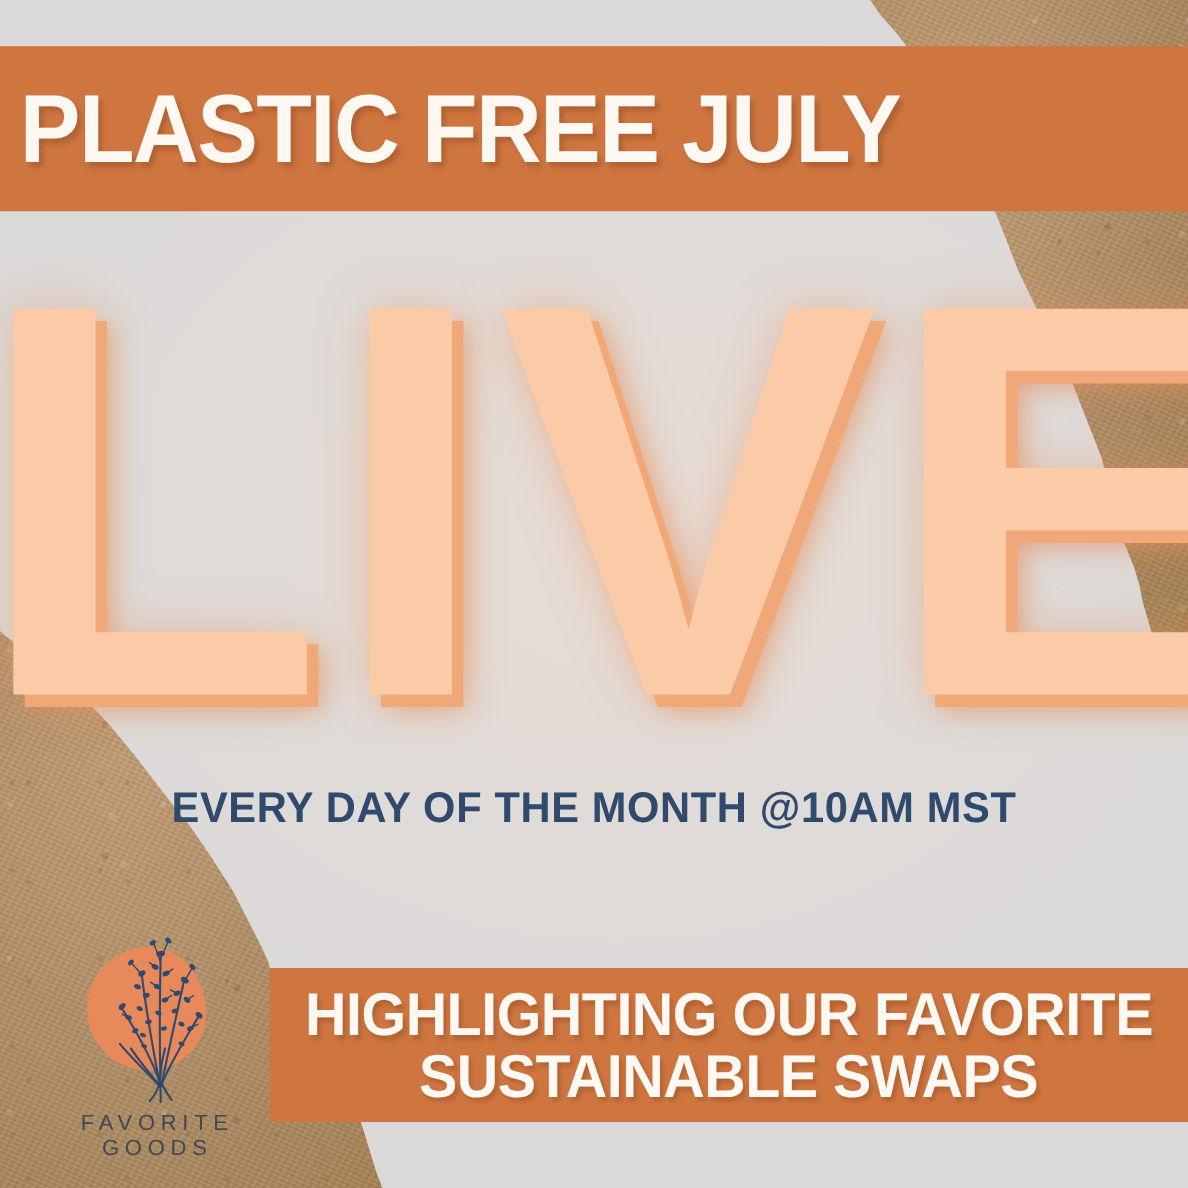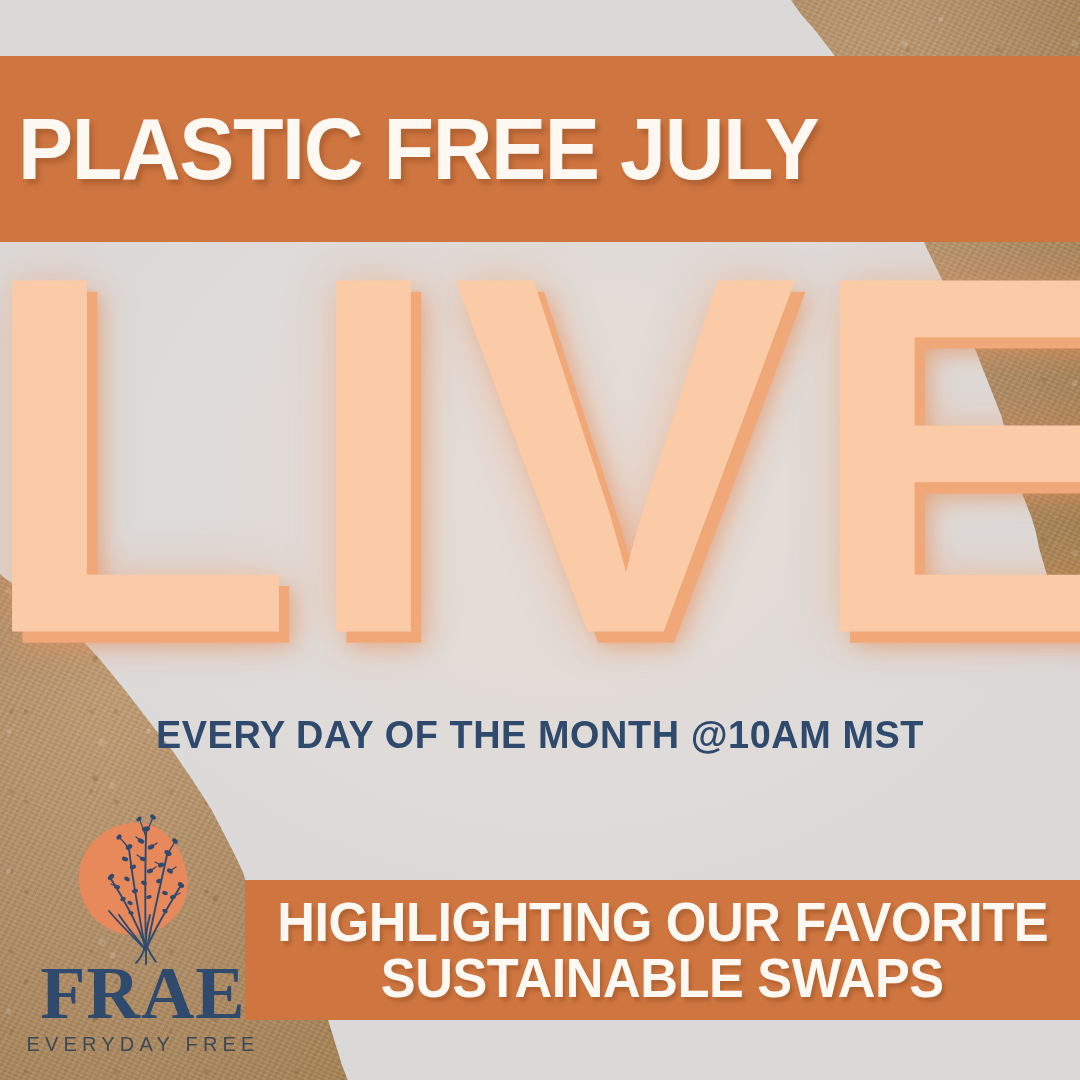--- a/index.html
+++ b/index.html
@@ -84,25 +84,24 @@
       85.5% 91%, 86.5% 93.5%, 87.5% 96%, 88.5% 98%, 89.5% 100%,
       0% 100%
     );
     filter:drop-shadow(4px -3px 7px rgba(90,65,40,.28));
   }
 
   
   #banner-top{
     position:absolute;
     left:0; top:42px;
-    width:1080px; height:186px;
+    width:1080px; height:150px;
     background:#cf7640;
     display:flex; align-items:center;
     z-index:3;
-    margin-top:14px;
   }
   #banner-top-text{
     margin-left:18px;
     color:#fdf8f2;
     font-family:"Liberation Sans", sans-serif;
     font-weight:700;
     font-size:88px;
     line-height:1;
     letter-spacing:-1.5px;
     transform:scaleX(.94);
@@ -313,17 +312,16 @@
           <path d="M93 46 C 97 38, 99 33, 100 30"></path>
           <path d="M93 50 C 90 41, 88 35, 86 32"></path>
           <path d="M114 68 C 118 61, 121 57, 122 54"></path>
           <path d="M76 62 C 72 56, 68 52, 66 50"></path>
           <path d="M88 54 l-5 -4 M98 60 l6 -4 M108 78 l-6 -3 M117 84 l6 -4
                    M64 100 l-6 -3 M120 110 l7 -4 M90 72 l-6 -4 M97 84 l6 -4"></path>
         </g>
       </svg>
     </div>
 
-    <div id="logo-wordmark">FRAE</div>
-    <div id="logo-tagline">EVERYDAY FREE</div>
+    <div id="logo-tagline">FAVORITE GOODS</div>
   </div>
 
 </div>
 
 </body></html>

